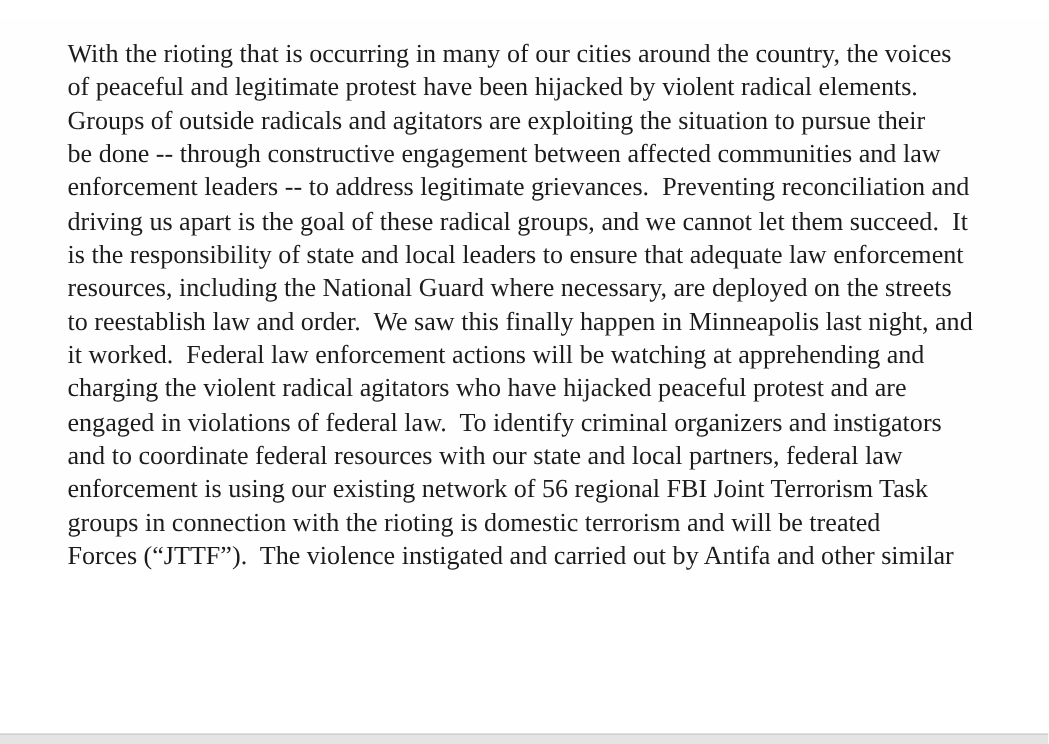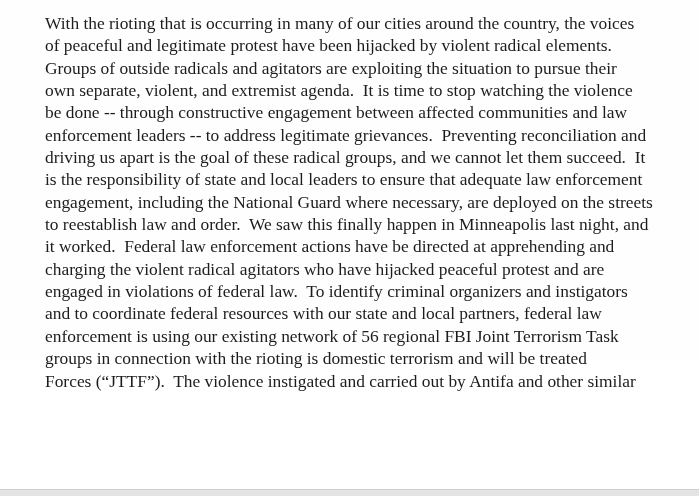--- a/index.html
+++ b/index.html
@@ -1,21 +1,21 @@
 <!DOCTYPE html>
 <html><head>
   <meta charset="utf-8">
   <style>
     html, body { margin: 0; padding: 0; }
     body {
       width: 699px; height: 496px; overflow: hidden;
       background: #ffffff; position: relative;
     }
     .page {
-      position: absolute; left: 0; top: 0; width: 699px; height: 361px;
+      position: absolute; left: 0; top: 12px; width: 699px; height: 361px;
       background: #fefefe;
     }
     .bottom-edge {
       position: absolute; left: 0; top: 489px; width: 699px; height: 7px;
       background: #e4e4e4; border-top: 1px solid #cfcfcf;
     }
     .text-block {
       position: absolute; left: 45px; top: 12px; width: 640px;
       font-family: "Liberation Serif", "DejaVu Serif", serif;
       font-size: 17.4px; line-height: 22.35px; color: #1c1c1c;
@@ -23,28 +23,27 @@
     .line { display: block; white-space: pre; }
   </style>
 </head>
 <body>
 
 <div class="page">
   <div class="text-block">
     <span class="line">With the rioting that is occurring in many of our cities around the country, the voices</span>
     <span class="line">of peaceful and legitimate protest have been hijacked by violent radical elements.</span>
     <span class="line">Groups of outside radicals and agitators are exploiting the situation to pursue their</span>
-    <span class="line">own separate, violent, and extremist agenda.  It is time to stop watching the violence</span>
     <span class="line">be done -- through constructive engagement between affected communities and law</span>
     <span class="line">enforcement leaders -- to address legitimate grievances.  Preventing reconciliation and</span>
     <span class="line">driving us apart is the goal of these radical groups, and we cannot let them succeed.  It</span>
     <span class="line">is the responsibility of state and local leaders to ensure that adequate law enforcement</span>
-    <span class="line">engagement, including the National Guard where necessary, are deployed on the streets</span>
+    <span class="line">resources, including the National Guard where necessary, are deployed on the streets</span>
     <span class="line">to reestablish law and order.  We saw this finally happen in Minneapolis last night, and</span>
-    <span class="line">it worked.  Federal law enforcement actions have be directed at apprehending and</span>
+    <span class="line">it worked.  Federal law enforcement actions will be watching at apprehending and</span>
     <span class="line">charging the violent radical agitators who have hijacked peaceful protest and are</span>
     <span class="line">engaged in violations of federal law.  To identify criminal organizers and instigators</span>
     <span class="line">and to coordinate federal resources with our state and local partners, federal law</span>
     <span class="line">enforcement is using our existing network of 56 regional FBI Joint Terrorism Task</span>
     <span class="line">groups in connection with the rioting is domestic terrorism and will be treated</span>
     <span class="line">Forces (“JTTF”).  The violence instigated and carried out by Antifa and other similar</span>
   </div>
 </div>
 <div class="bottom-edge"></div>
 

